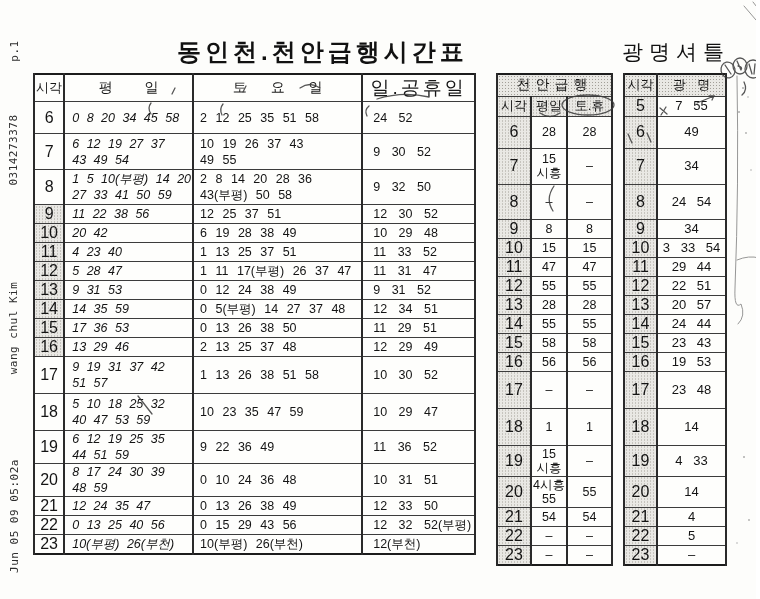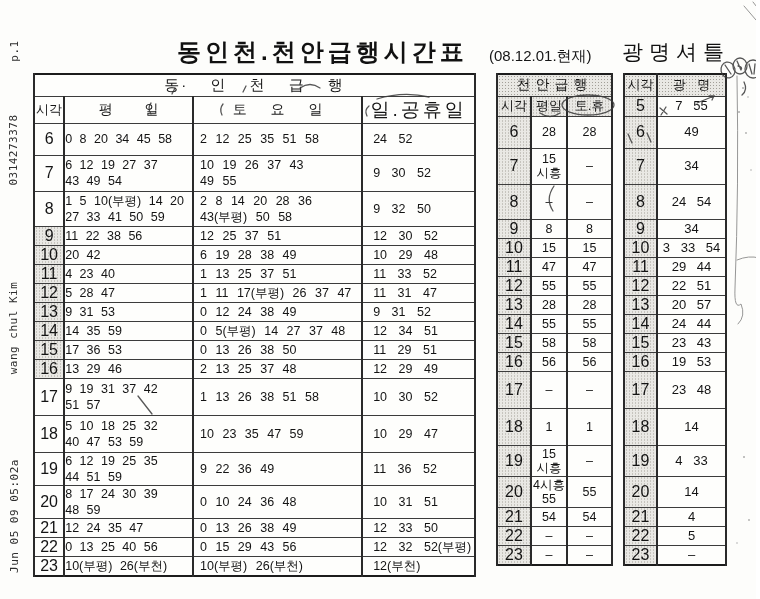--- a/index.html
+++ b/index.html
@@ -39,21 +39,21 @@
   #t1 .cols th.h2{font-size:14px;word-spacing:20px;}
   #t1 .cols th.h3{font-size:19px;letter-spacing:3px;}
   #t2 .title-row th{letter-spacing:5px;word-spacing:0;font-size:14px;}
   #t3 .cols th{font-size:13px;}
   #t3 .cols th.h1{word-spacing:8px;margin-top:12px;}
   td.hour{font-size:16px;text-align:center;color:#141414;}
   td.times{
     font-size:13px;text-align:center;vertical-align:middle;
     white-space:pre-line;line-height:16px;color:#141414;
   }
-  #t1 td.c1{text-align:left;word-spacing:4px;font-size:12.5px;}
+  #t1 td.c1{text-align:left;padding-left:7px;word-spacing:4px;font-size:12.5px;font-style:italic;}
   #t1 td.c2{text-align:left;padding-left:6px;word-spacing:5px;font-size:12.5px;}
   #t1 td.c3{text-align:left;padding-left:10px;word-spacing:8px;font-size:12.5px;}
   #t2 td.times{font-size:12.5px;line-height:14px;}
   #t3 td.times{word-spacing:7px;}
   
   .speck{
     background-color:#e9e8e4;
     background-image:radial-gradient(#a29f98 .6px,rgba(0,0,0,0) .7px);
     background-size:3px 3px;
   }
@@ -63,34 +63,30 @@
 <body>
 
 <div class="page">
 
   <div class="fax" style="left:14px;top:51px">p.1</div>
   <div class="fax" style="left:13px;top:150px">0314273378</div>
   <div class="fax" style="left:13px;top:328px">wang chul Kim</div>
   <div class="fax" style="left:14px;top:516px">Jun 05 09 05:02a</div>
 
   <div class="title-main">동인천.천안급행시간표</div>
-  <div class="title-asof">(08.12.01.현재)</div>
   <div class="title-shuttle">광명셔틀</div>
 
   <table id="t1" style="left:33px;top:73px;width:443px">
     <colgroup>
         <col style="width:30px">
         <col style="width:128px">
         <col style="width:168px">
         <col style="width:112px">
       </colgroup>
     <thead>
-      <tr class="title-row" style="height:22px">
-        <th colspan="4">동· 인 천 급 행</th>
-      </tr>
       <tr class="cols" style="height:20px">
         <th class="h0">시각</th>
         <th class="h1">평 일</th>
         <th class="h2">토 요 일</th>
         <th class="h3">일.공휴일</th>
       </tr>
     </thead>
     <tbody>
         <tr style="height: 32px;">
           <td class="hour">6</td>

